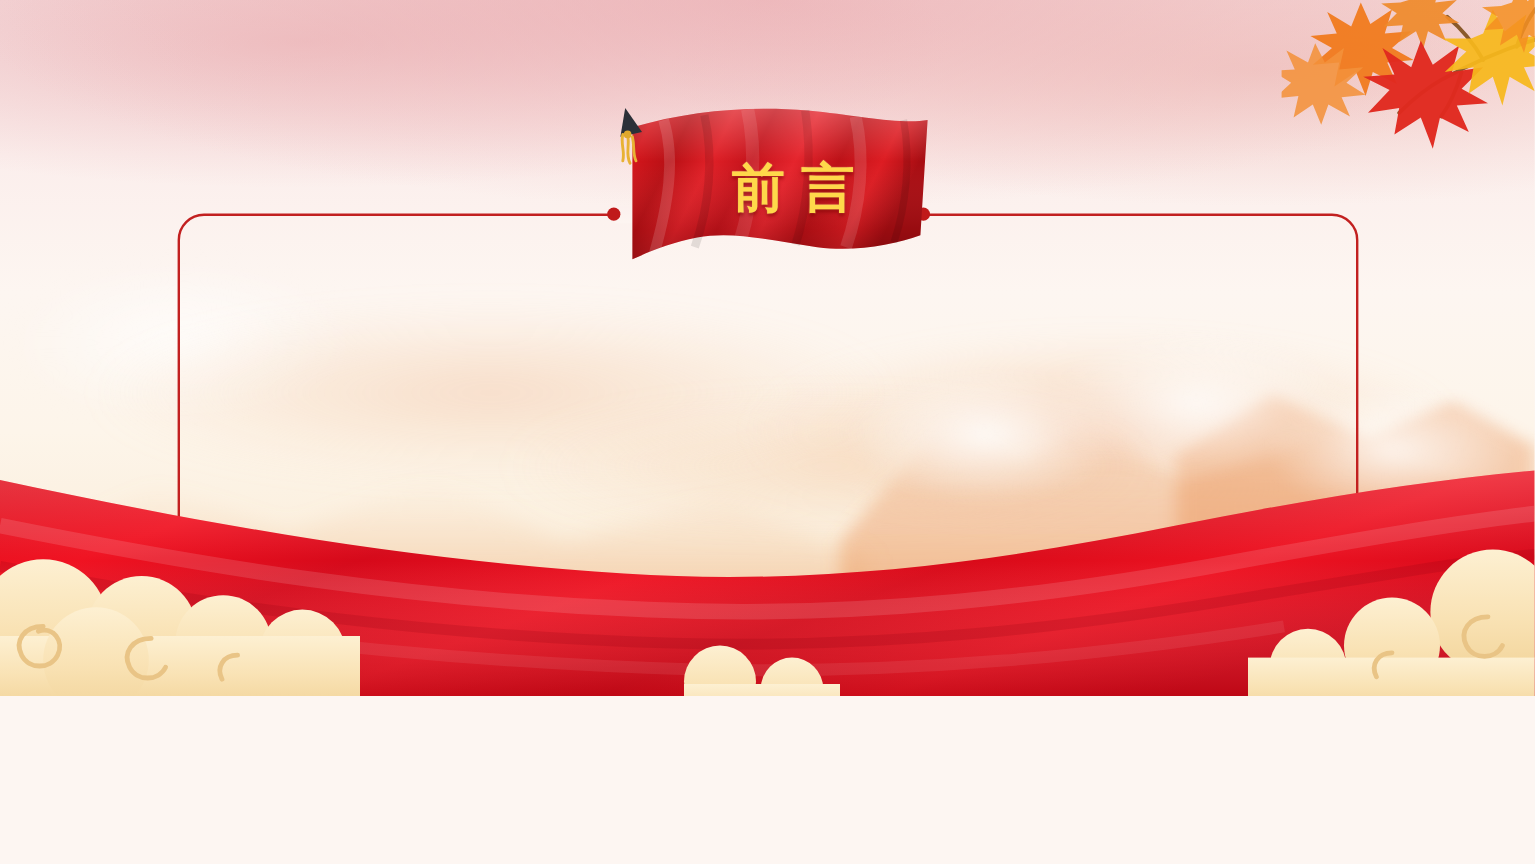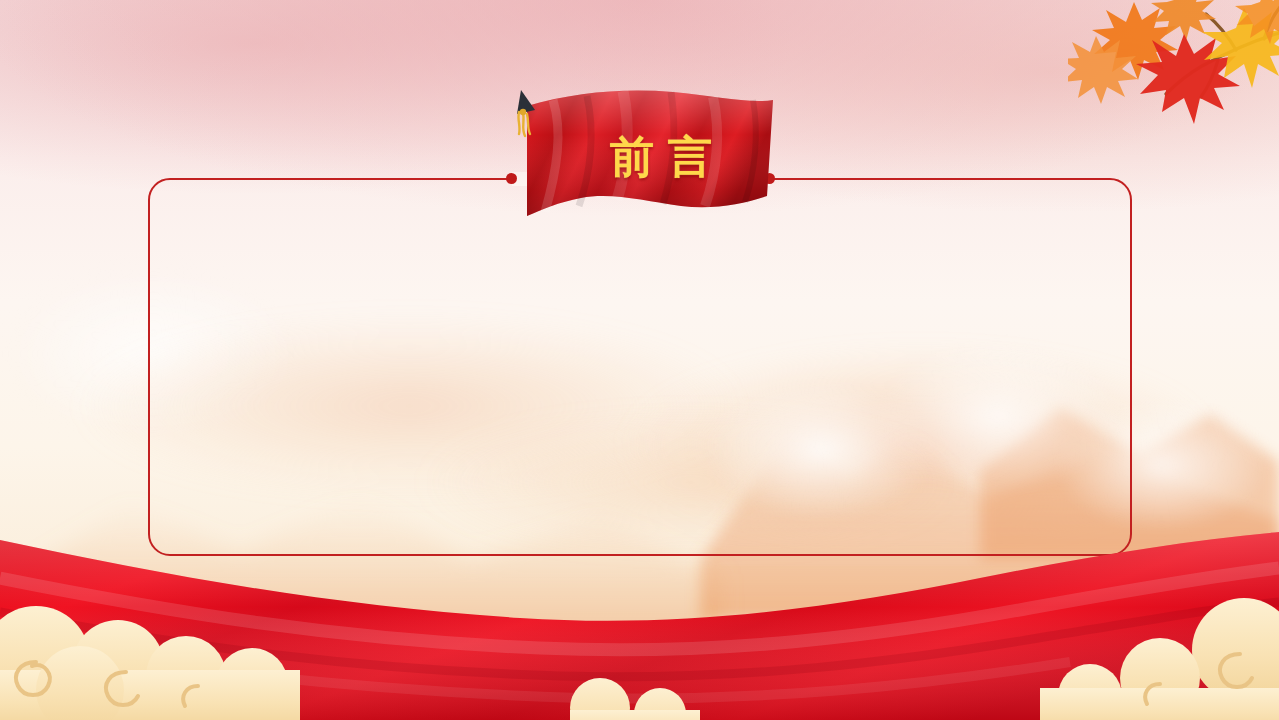--- a/index.html
+++ b/index.html
@@ -2,21 +2,21 @@
 <html><head>
 <meta charset="utf-8">
 <style>
   html,body{margin:0;padding:0;}
   body{
     width:1279px;height:720px;overflow:hidden;
     font-family:"Liberation Serif","DejaVu Serif",serif;
     background:#fdf6f2;
   }
   #slide{
-    position:relative;width:1279px;height:720px;overflow:hidden;
+    position:relative;width:1279px;height:580px;overflow:hidden;
     background:
       radial-gradient(ellipse 70% 40% at 50% 0%, rgba(232,160,165,0.55) 0%, rgba(238,180,182,0.30) 45%, rgba(255,255,255,0) 75%),
       radial-gradient(ellipse 60% 30% at 20% 6%, rgba(226,150,155,0.45) 0%, rgba(255,255,255,0) 70%),
       radial-gradient(ellipse 55% 28% at 82% 10%, rgba(230,158,150,0.40) 0%, rgba(255,255,255,0) 70%),
       linear-gradient(180deg,#f6dfe0 0%,#fbeeec 22%,#fdf6f1 42%,#fdf5ea 62%,#fbefdd 78%,#f8e7cf 90%,#f6e2c6 100%);
   }
   
   .mist{position:absolute;pointer-events:none;}
   .m1{left:-4%;top:36%;width:72%;height:34%;
     background:radial-gradient(ellipse 50% 50% at 50% 60%, rgba(236,166,120,0.30) 0%, rgba(243,196,155,0.16) 45%, rgba(255,255,255,0) 72%);

